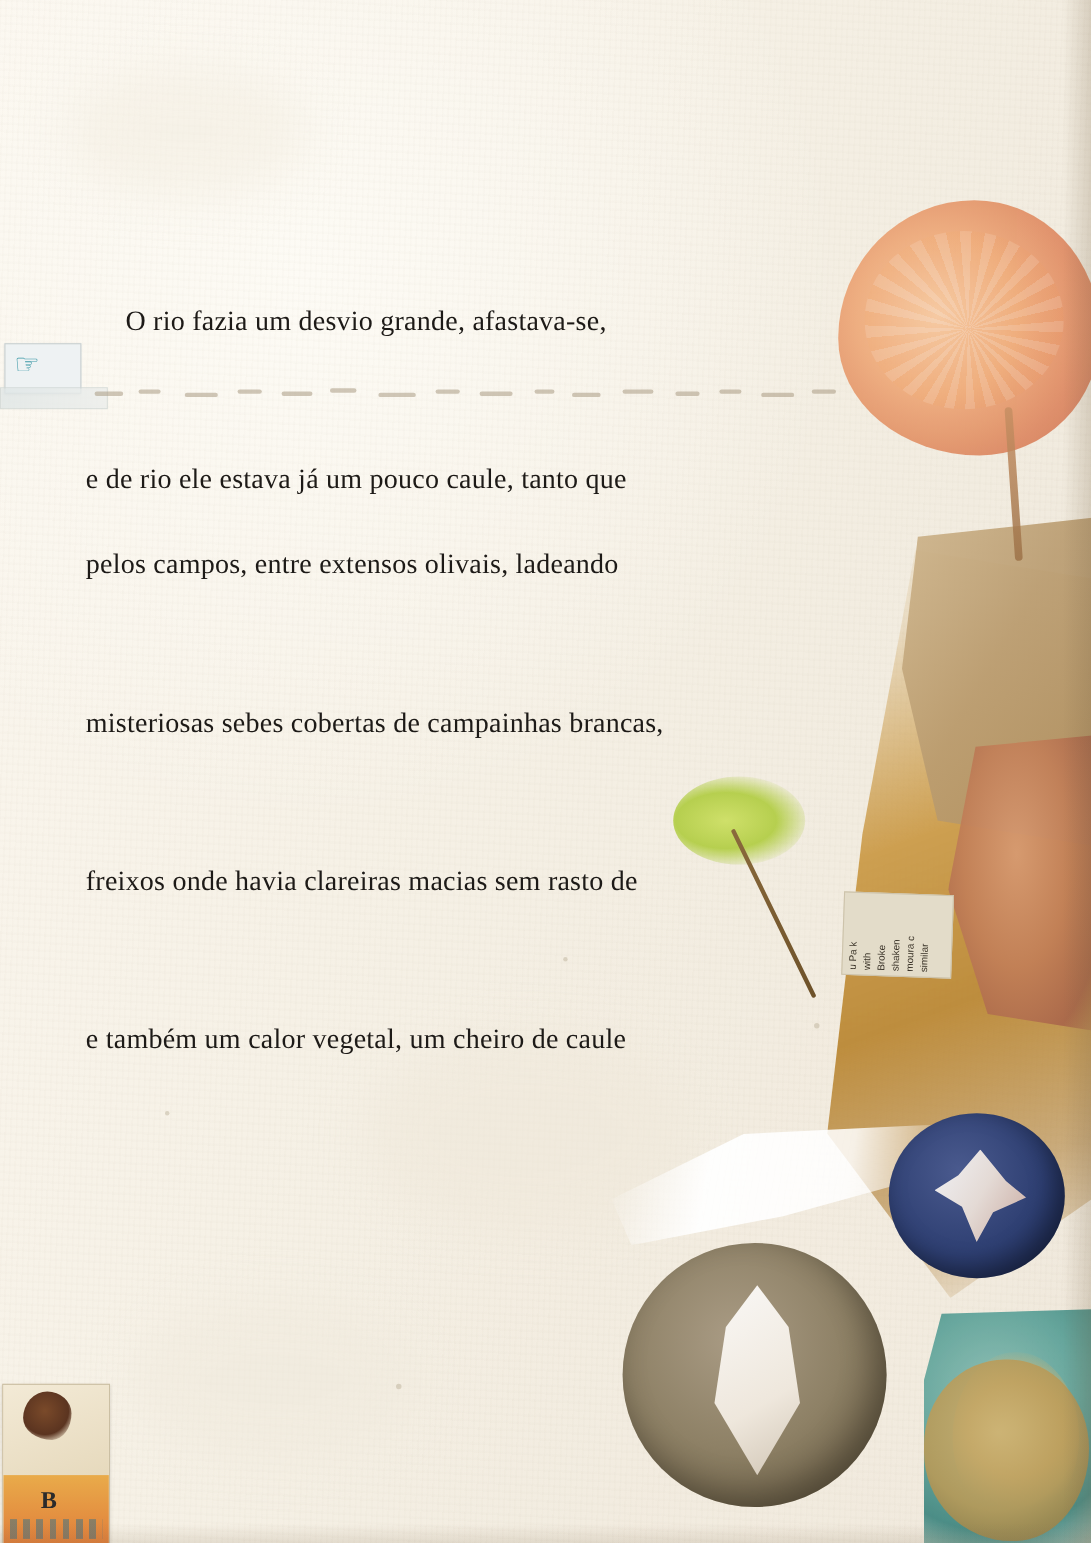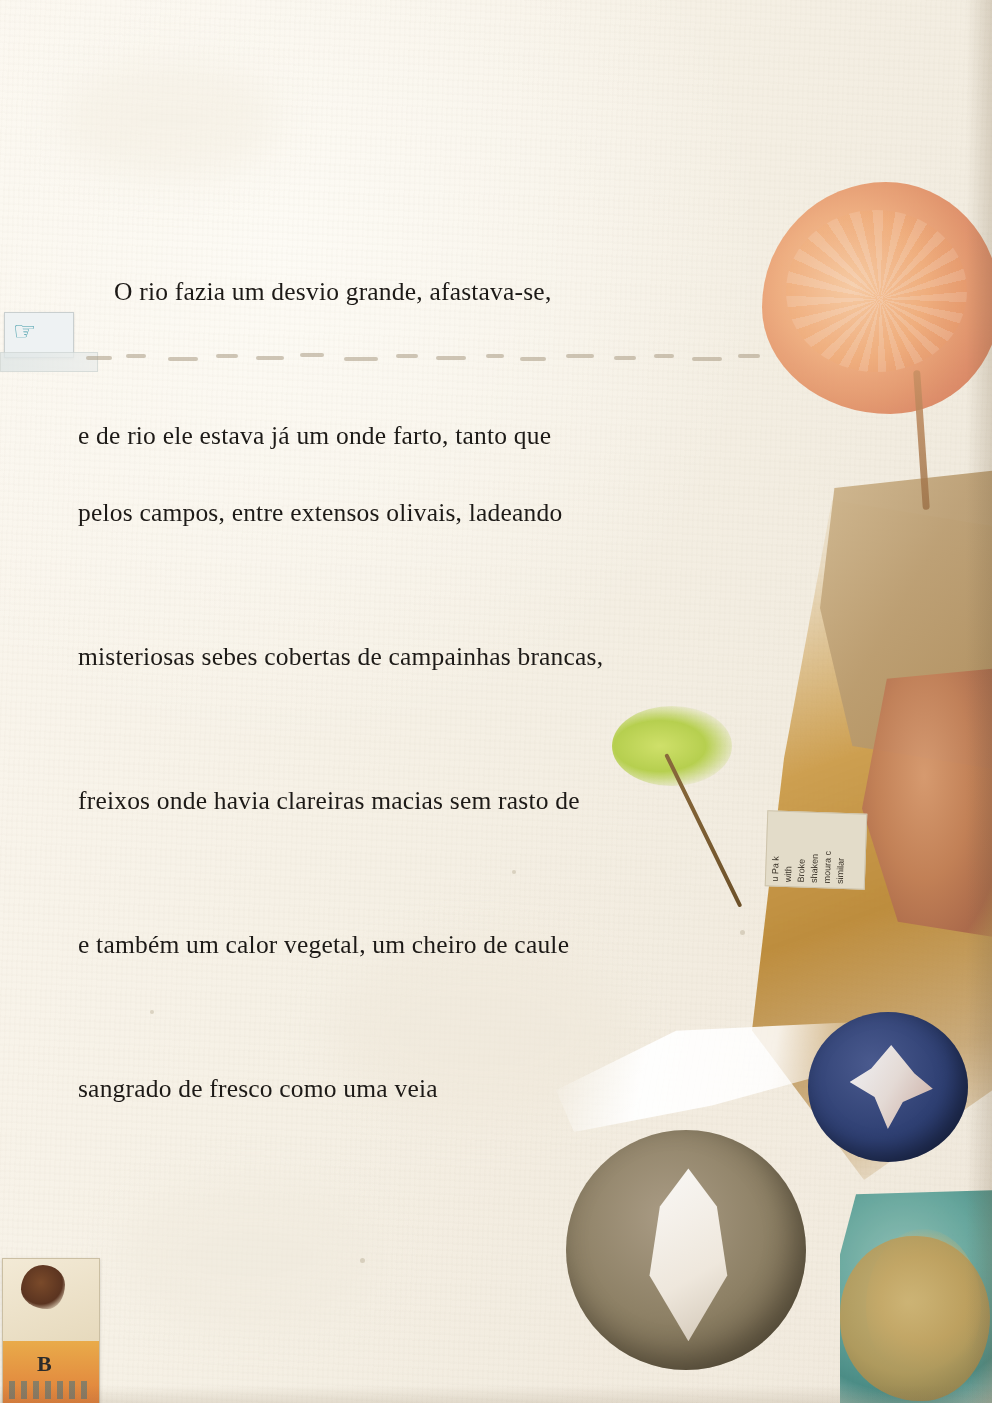--- a/index.html
+++ b/index.html
@@ -390,29 +390,28 @@
     <div class="dash" style="left:520px; top:15px; width:26px;"></div>
     <div class="dash" style="left:566px; top:12px; width:28px;"></div>
     <div class="dash" style="left:614px; top:14px; width:22px;"></div>
     <div class="dash" style="left:654px; top:12px; width:20px;"></div>
     <div class="dash" style="left:692px; top:15px; width:30px;"></div>
     <div class="dash" style="left:738px; top:12px; width:22px;"></div>
   </div>
 
   <div class="text-block" id="para-one">
     <div><span class="indent"></span><span>O rio fazia um desvio grande, afastava-se,</span></div>
-    <div>e de rio ele estava já um onde farto, tanto que</div>
+    <div>e de rio ele estava já um pouco caule, tanto que</div>
   </div>
 
   <div class="text-block" id="para-two">
     <div>pelos campos, entre extensos olivais, ladeando</div>
     <div>misteriosas sebes cobertas de campainhas brancas,</div>
     <div>freixos onde havia clareiras macias sem rasto de</div>
     <div>e também um calor vegetal, um cheiro de caule</div>
-    <div>sangrado de fresco como uma veia</div>
     
   </div>
 
   <div class="speck" style="left:360px; top:1258px; width:5px; height:5px;"></div>
   <div class="speck" style="left:512px; top:870px; width:4px; height:4px;"></div>
   <div class="speck" style="left:150px; top:1010px; width:4px; height:4px;"></div>
   <div class="speck" style="left:740px; top:930px; width:5px; height:5px;"></div>
 
   <div class="edge-shadow-right"></div>
   <div class="edge-shadow-bottom"></div>

